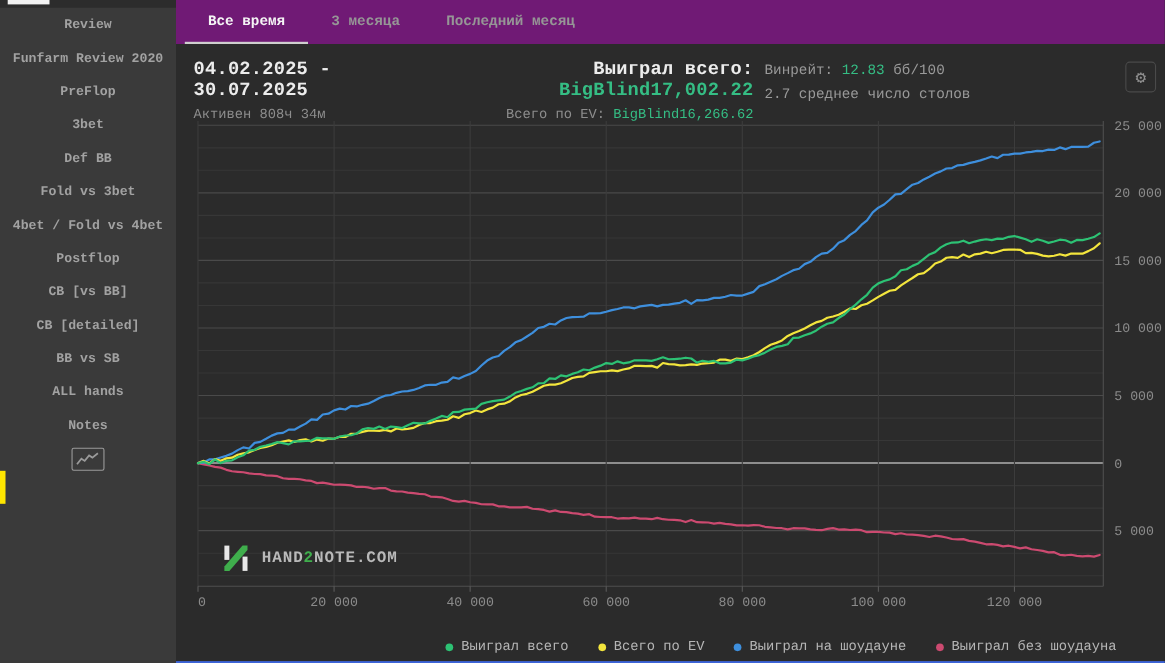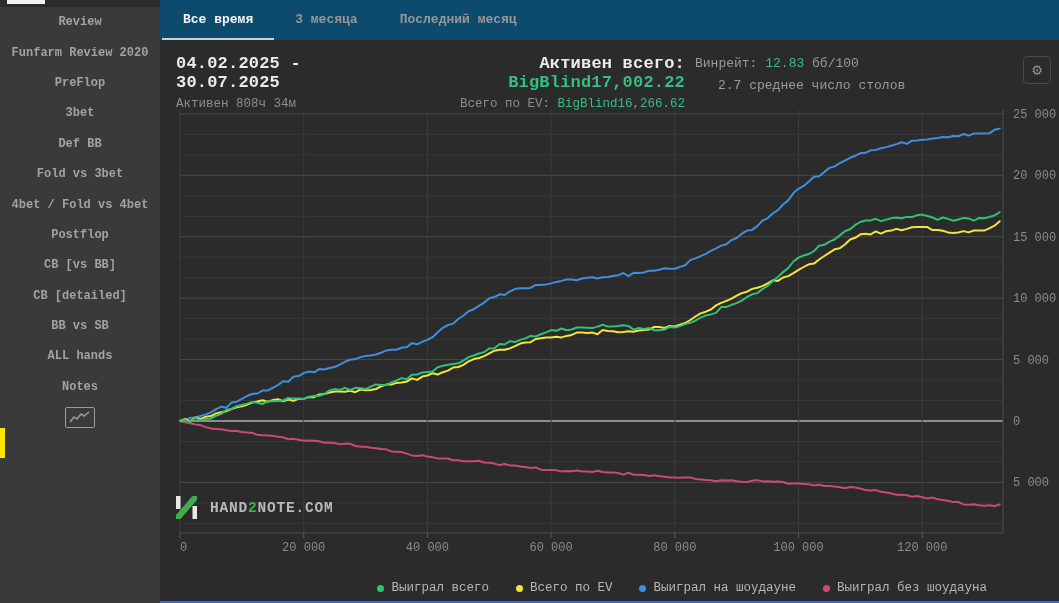--- a/index.html
+++ b/index.html
@@ -15,45 +15,45 @@
   .side-item{height:30.4px;display:flex;align-items:center;justify-content:center;
              color:#a2a2a2;font-size:12px;font-weight:bold;cursor:pointer;white-space:nowrap;}
   .side-item-icon{height:30.4px;display:flex;align-items:center;justify-content:center;}
   .active-marker{position:absolute;left:0;top:428px;width:5px;height:30px;background:#ffe600;}
   .chart-glyph{width:30px;height:21px;border:1.5px solid #9a9a9a;border-radius:2px;
                display:flex;align-items:center;justify-content:center;}
 
   
   .main{position:absolute;left:160px;top:0;right:0;bottom:0;background:#2b2b2b;}
 
-  .tabbar{position:relative;height:40px;background:#0c4a6e;display:flex;align-items:stretch;padding-left:2px;}
+  .tabbar{position:relative;height:40px;background:#701a75;display:flex;align-items:stretch;padding-left:8px;}
   .tab{display:flex;align-items:center;padding:0 21px;font-size:13px;font-weight:bold;
        color:#969696;cursor:pointer;border-bottom:2px solid transparent;}
   .tab.active{color:#f5f5f5;border-bottom:2px solid #cfcfcf;}
 
   .header{position:absolute;top:40px;left:0;right:0;height:62px;display:flex;align-items:flex-start;padding:14px 0 0 16px;}
   .h-big{font-size:17px;font-weight:bold;color:#ececec;letter-spacing:.2px;}
   .h-sub{font-size:12.5px;color:#8d8d8d;margin-top:5px;}
   .h-col1{width:228px;}
   .h-col2{width:146px;}
   .h-col3{width:285px;text-align:right;padding-right:4px;}
   .h-col4{margin-left:6px;font-size:13px;color:#9a9a9a;}
   .h-col4 .line1{margin-top:2px;}
-  .h-col4 .line2{margin-top:7px;margin-left:23px;}
+  .h-col4 .line2{margin-top:7px;}
   .green{color:#35bd84;}
   .gear-btn{margin-left:auto;margin-right:8px;width:28px;height:28px;border:1px solid #4a4a4a;border-radius:4px;
             display:flex;align-items:center;justify-content:center;color:#8f8f8f;font-size:16px;cursor:pointer;margin-top:2px;}
 
   
   .chart-wrap{position:absolute;top:100px;left:0;width:899px;height:470px;}
   .chart-svg{position:absolute;left:0;top:0;}
-  .brand{position:absolute;left:13px;top:394px;display:flex;align-items:center;}
+  .brand{position:absolute;left:41px;top:394px;display:flex;align-items:center;}
   .brand-text{margin-left:10px;font-size:14.5px;font-weight:bold;color:#b9b9b9;letter-spacing:.8px;}
 
-  .legend{position:absolute;right:72px;bottom:8px;display:flex;align-items:center;text-align:right;}
+  .legend{position:absolute;right:44px;bottom:8px;display:flex;align-items:center;text-align:right;}
   .legend-item{display:flex;align-items:center;margin-left:27px;color:#b5b5b5;font-size:12.5px;cursor:pointer;}
   .legend-dot{width:7px;height:7px;border-radius:50%;margin-right:7px;flex:0 0 auto;}
 
   .bottom-bar{position:absolute;left:0;right:0;bottom:0;height:2px;background:#3c64d8;}
 </style>
 </head>
 <body>
 
 <div class="app">
 
@@ -92,21 +92,21 @@
       <div class="tab">3 месяца</div>
       <div class="tab">Последний месяц</div>
     </div>
 
     <div class="header">
       <div class="h-col1">
         <div class="h-big">04.02.2025 - 30.07.2025</div>
         <div class="h-sub">Активен 808ч 34м</div>
       </div>
       <div class="h-col3">
-        <div class="h-big"><span>Активен всего:</span> <span class="green">BigBlind17,002.22</span></div>
+        <div class="h-big"><span>Выиграл всего:</span> <span class="green">BigBlind17,002.22</span></div>
         <div class="h-sub"><span>Всего по EV:</span> <span class="green">BigBlind16,266.62</span></div>
       </div>
       <div class="h-col4">
         <div class="line1"><span>Винрейт:</span> <span class="green">12.83</span> <span>бб/100</span></div>
         <div class="line2">2.7 среднее число столов</div>
       </div>
       <div class="gear-btn">
         <span>⚙</span>
       </div>
     </div>

